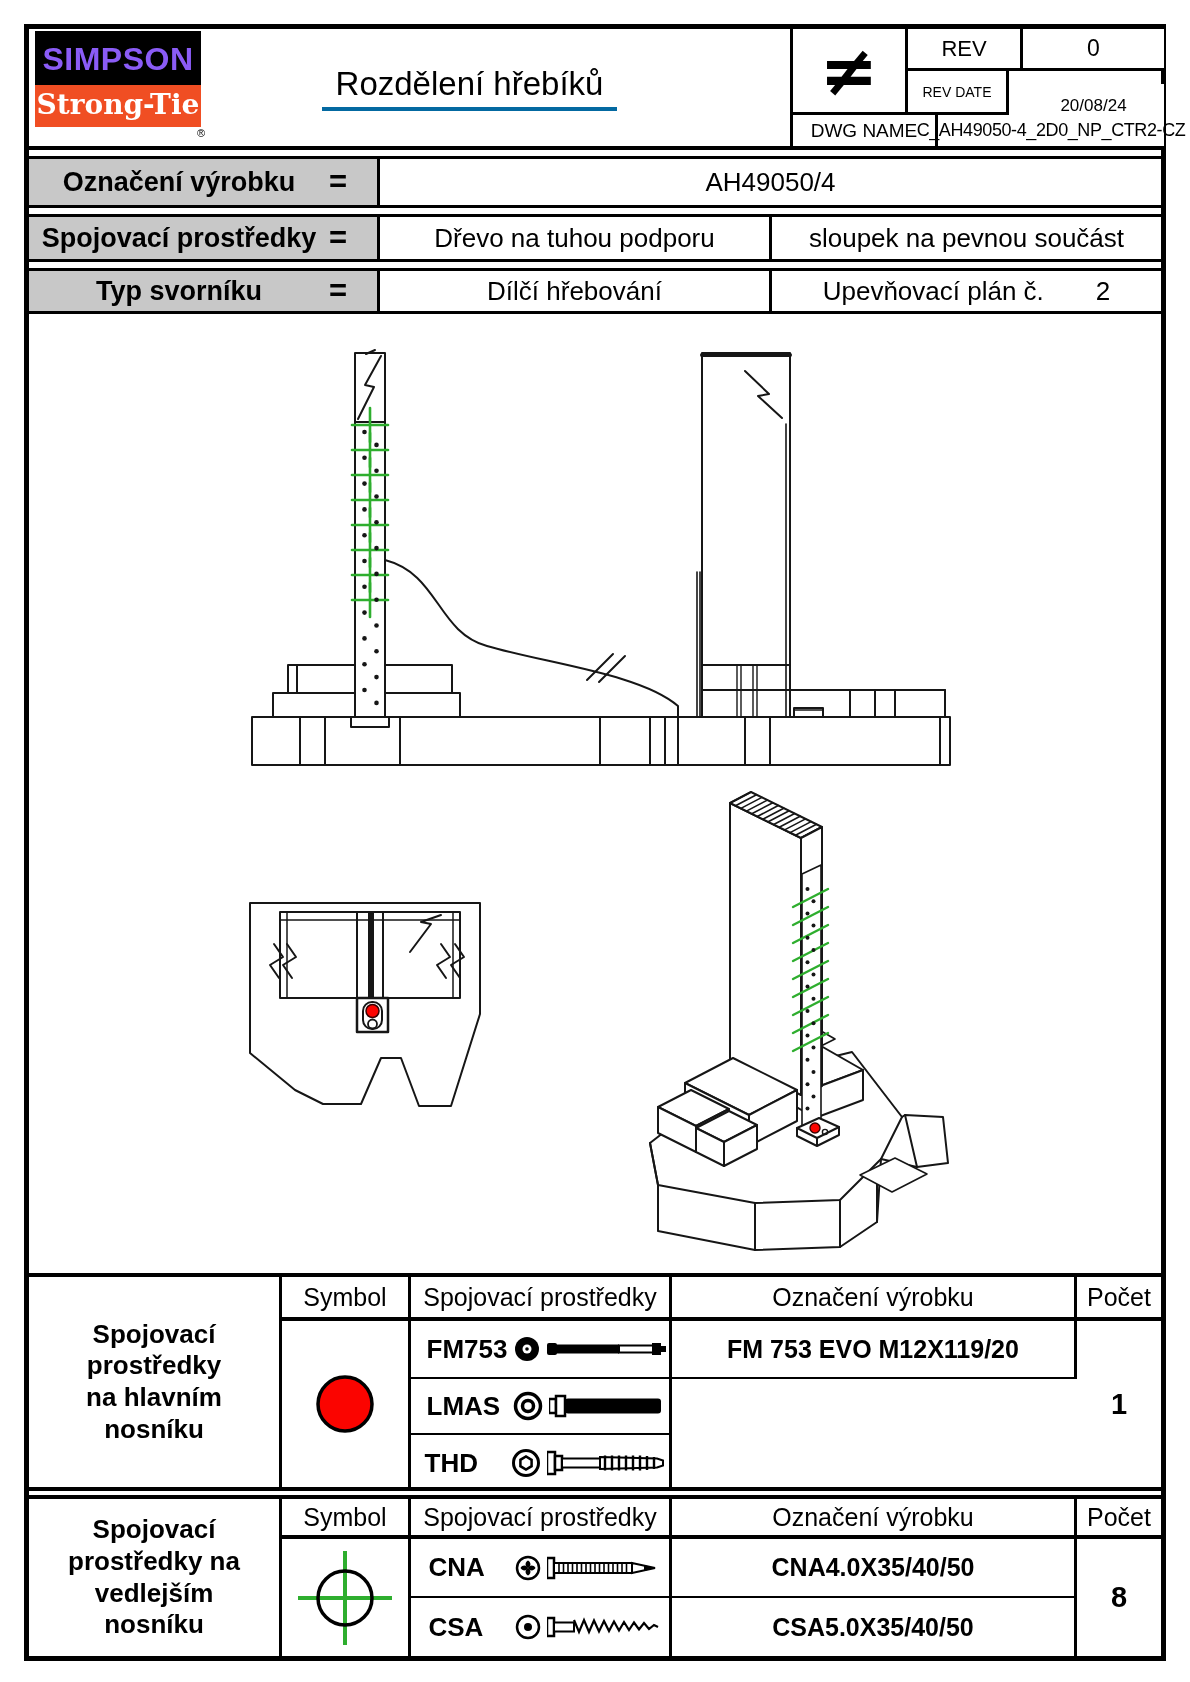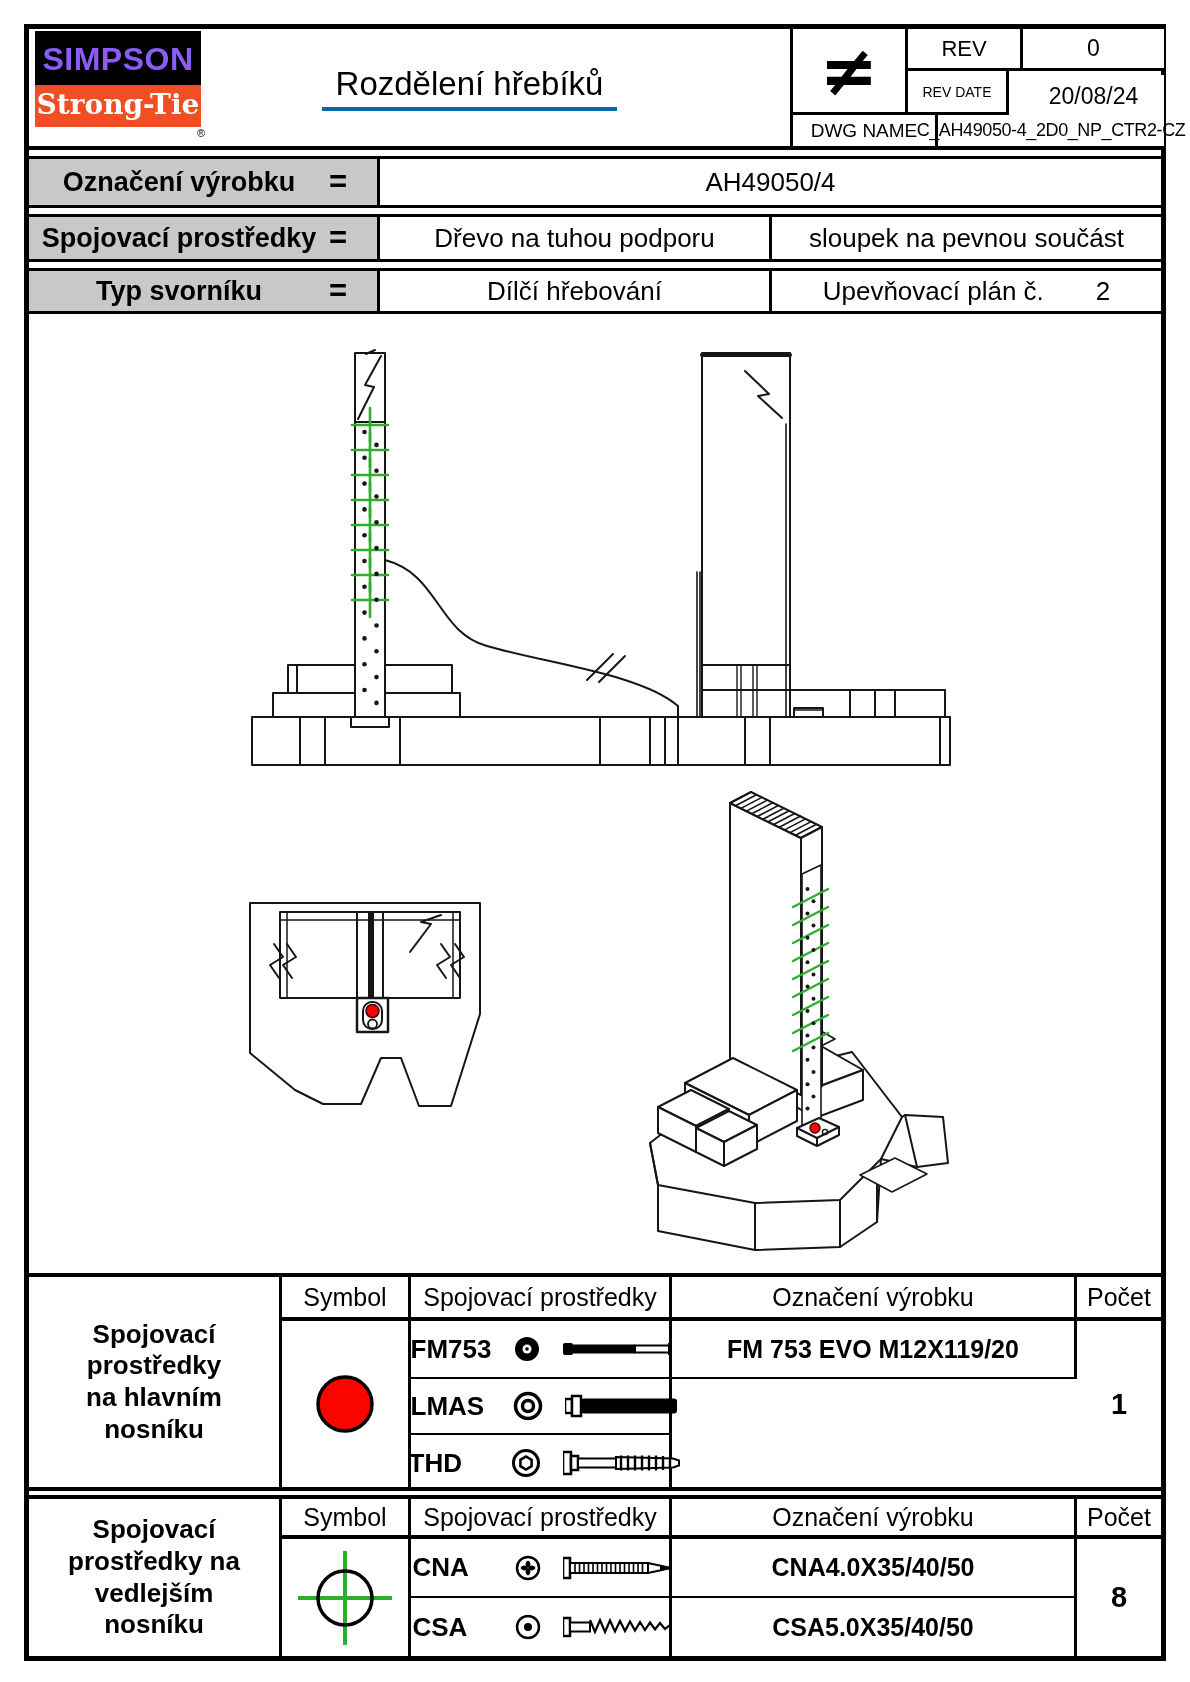--- a/index.html
+++ b/index.html
@@ -18,21 +18,21 @@
   .logo-r{position:absolute;right:-4px;bottom:-12px;font-size:11px}
   .title-wrap{position:absolute;left:176px;top:0;width:585px;height:100%;display:flex;align-items:center;justify-content:center}
   .title{font-size:33px;border-bottom:4px solid #0369a1;padding:0 14px 4px;transform:translateX(-28px);white-space:nowrap}
   .rev-table{position:absolute;left:761px;top:0;width:371px;height:117px;border-left:3px solid #000}
   .rev-table .cell{position:absolute;display:flex;align-items:center;justify-content:center;background:#fff}
   .neq{left:0;top:0;width:115px;height:86px;border-right:3px solid #000;border-bottom:3px solid #000;
        font-family:"DejaVu Sans",sans-serif;font-weight:bold;font-size:70px;line-height:1}
   .rl {left:115px;top:0;width:115px;height:42px;border-right:3px solid #000;border-bottom:3px solid #000;font-size:22px}
   .rv {left:230px;top:0;width:141px;height:42px;border-bottom:3px solid #000;font-size:23px}
   .rdl{left:115px;top:42px;width:101px;height:44px;border-right:3px solid #000;border-bottom:3px solid #000;font-size:14px}
-  .rdv{left:230px;top:46px;width:141px;height:46px;border-bottom:3px solid #000;font-size:23px}
+  .rdv{left:230px;top:55px;width:141px;height:46px;border-bottom:3px solid #000;font-size:17px}
   .dnl{left:0;top:86px;width:145px;height:31px;border-right:3px solid #000;font-size:19px}
   .dnv{left:145px;top:86px;width:226px;height:31px;font-size:18px;letter-spacing:-.4px;white-space:nowrap}
 
   
   .band{position:absolute;left:0;width:1132px;background:#fff;border-top:3px solid #000;border-bottom:3px solid #000}
   .b1{top:127px;height:52px}
   .b2{top:185px;height:48px}
   .b3{top:239px;height:46px}
   .band-label{position:absolute;left:0;top:0;bottom:0;width:351px;background:var(--gray);border-right:3px solid #000;display:flex;align-items:center}
   .band-label-text{flex:1;text-align:center;font-weight:bold;font-size:27px}
@@ -64,21 +64,21 @@
   .t1 .hd{height:44px}
   .t2 .hd{height:40px}
   .t1 .sym-cell{top:44px}
   .t2 .sym-cell{top:40px}
   .sym-cell{bottom:0;border-right:3px solid #000}
   .t1 .cnt{top:44px}
   .t2 .cnt{top:40px}
   .cnt{bottom:0;font-weight:bold;font-size:29px}
   .t1 .r0{top:44px;height:58px}.t1 .r1{top:102px;height:56px}.t1 .r2{top:158px;height:56px}
   .t2 .r0{top:40px;height:59px}.t2 .r1{top:99px;height:58px}
-  .fast{justify-content:flex-start;padding-left:13px;gap:20px;border-right:3px solid #000}
+  .fast{justify-content:flex-start;padding-left:13px;gap:4px;border-right:3px solid #000}
   .prod{border-right:3px solid #000;font-weight:bold;font-size:25px}
   .rsep{border-bottom:2px solid #000}
   .code{font-weight:bold;font-size:26px;width:80px;flex:0 0 auto}
   .icon{flex:0 0 auto}
 </style>
 </head>
 <body>
 
 <div class="page">
  <div class="page-frame">

